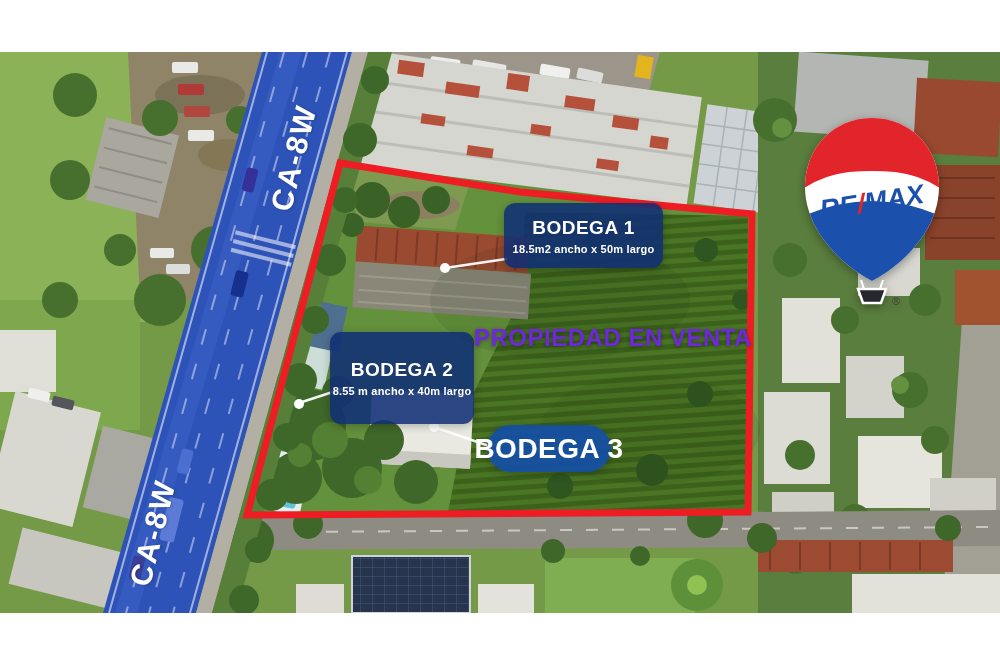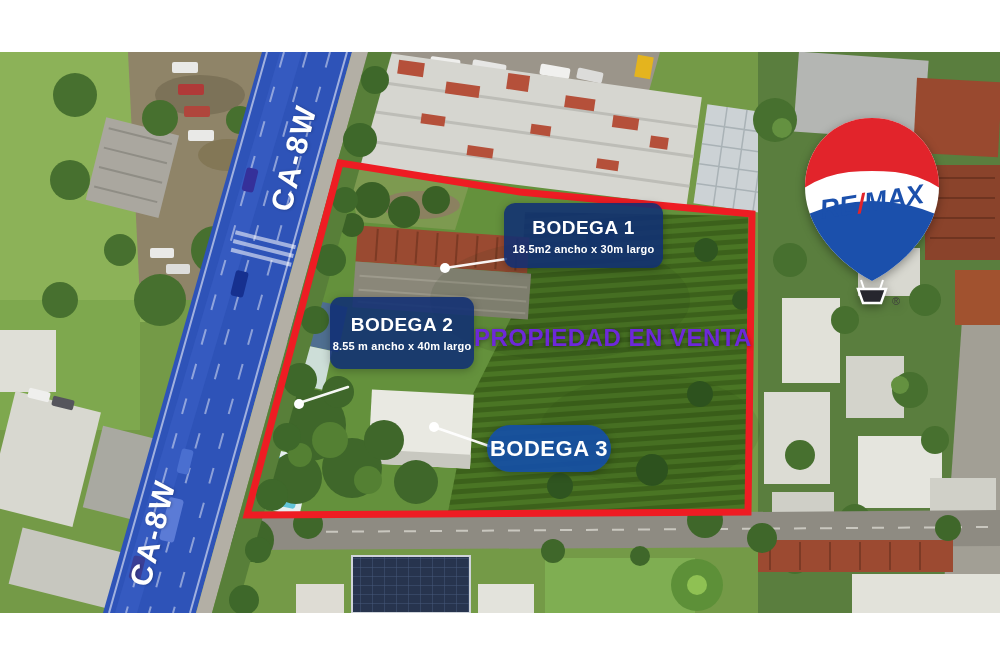--- a/index.html
+++ b/index.html
@@ -12,27 +12,27 @@
   .photo svg{display:block;}
   .annot{position:absolute;left:0;top:0;width:1000px;height:667px;pointer-events:none;}
   .ca-label{position:absolute;color:#ffffff;font-weight:bold;font-size:30px;letter-spacing:2px;
     transform:translate(-50%,-50%) rotate(-76deg);text-shadow:0 1px 3px rgba(0,0,0,.25);white-space:nowrap;}
   .ca-top{left:294px;top:158px;}
   .ca-bottom{left:153px;top:533px;}
   .bodega-box{position:absolute;border-radius:11px;background:rgba(16,47,116,.88);color:#ffffff;
     display:flex;flex-direction:column;align-items:center;justify-content:center;text-align:center;
     box-shadow:0 2px 8px rgba(0,0,0,.25);}
   .b1{left:504px;top:203px;width:159px;height:65px;}
-  .b2{left:330px;top:297px;width:144px;height:72px;}
+  .b2{left:330px;top:332px;width:144px;height:92px;}
   .bodega-title{font-weight:bold;font-size:19px;letter-spacing:.5px;white-space:nowrap;}
   .bodega-sub{font-weight:bold;font-size:11px;margin-top:4px;letter-spacing:.2px;white-space:nowrap;}
   .bodega-pill{position:absolute;left:487px;top:425px;width:124px;height:47px;border-radius:24px;
     background:rgba(18,77,172,.88);color:#ffffff;display:flex;align-items:center;justify-content:center;
     box-shadow:0 2px 8px rgba(0,0,0,.25);}
-  .bodega-pill .bodega-title{font-size:22px;}
+  .bodega-pill .bodega-title{font-size:28px;}
   .venta{position:absolute;left:468px;top:322px;width:290px;text-align:center;color:#6d28d9;
     font-weight:bold;font-size:24px;line-height:1.3;letter-spacing:.5px;text-shadow:0 1px 4px rgba(0,0,0,.4);}
   .balloon{position:absolute;left:797px;top:115px;filter:drop-shadow(0 3px 5px rgba(0,0,0,.35));}
 </style>
 </head>
 <body>
 
 <div class="canvas">
   <div class="letterbox top"></div>
   <div class="letterbox bottom"></div>
@@ -283,21 +283,21 @@
       <circle cx="299" cy="404" r="5"></circle>
       <circle cx="434" cy="427" r="5"></circle>
     </g>
   </svg>
 
   <div class="ca-label ca-top">CA-8W</div>
   <div class="ca-label ca-bottom">CA-8W</div>
 
   <div class="bodega-box b1">
     <div class="bodega-title">BODEGA 1</div>
-    <div class="bodega-sub">18.5m2 ancho x 30m largo</div>
+    <div class="bodega-sub">18.5m2 ancho x 50m largo</div>
   </div>
   <div class="bodega-box b2">
     <div class="bodega-title">BODEGA 2</div>
     <div class="bodega-sub">8.55 m ancho x 40m largo</div>
   </div>
   <div class="bodega-pill">
     <div class="bodega-title">BODEGA 3</div>
   </div>
 
   <div class="venta">

